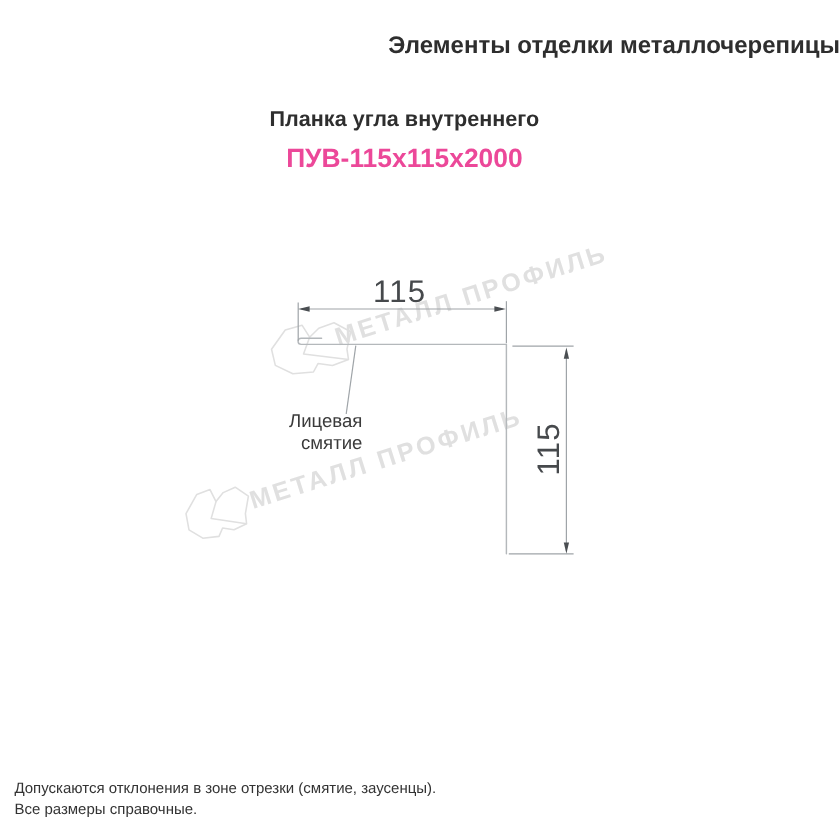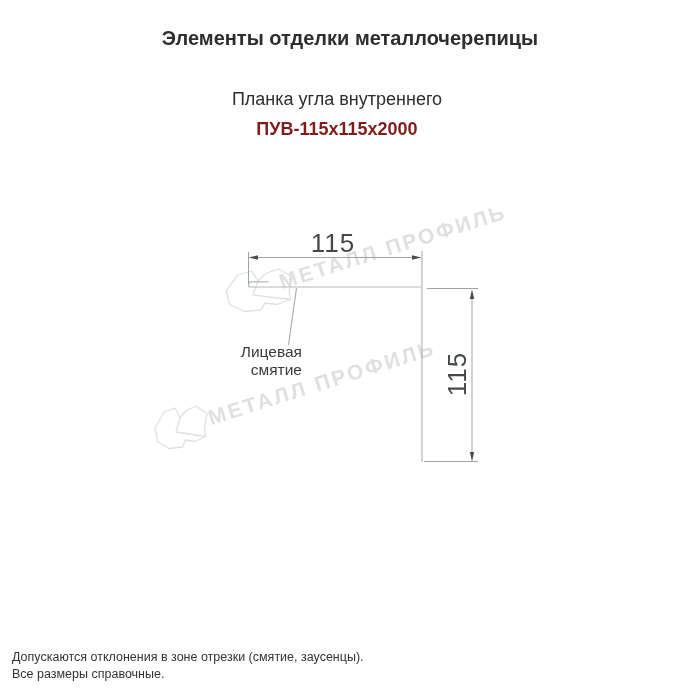--- a/index.html
+++ b/index.html
@@ -13,35 +13,35 @@
     height: 700px;
     overflow: hidden;
     font-family: "Liberation Sans", sans-serif;
     color: #303030;
   }
   .abs { position: absolute; }
 
   
   .page-title {
     top: 27px; left: 0; width: 700px;
-    text-align: center;
+    text-align: right;
     font-size: 20px; font-weight: bold;
     color: #2e2e2e;
   }
   .product-name {
     top: 89px; left: 0; width: 674px;
     text-align: center;
-    font-size: 18px; font-weight: normal;
+    font-size: 18px; font-weight: bold;
     color: #2e2e2e;
   }
   .product-code {
     top: 119px; left: 0; width: 674px;
     text-align: center;
-    font-size: 18px; font-weight: bold;
-    color: #7f1d1d;
+    font-size: 22px; font-weight: bold;
+    color: #ec4899;
   }
 
   
   .watermark-text {
     font-size: 21px;
     font-weight: bold;
     letter-spacing: 2.5px;
     white-space: nowrap;
     color: var(--watermark, #dedede);
     transform-origin: left bottom;

